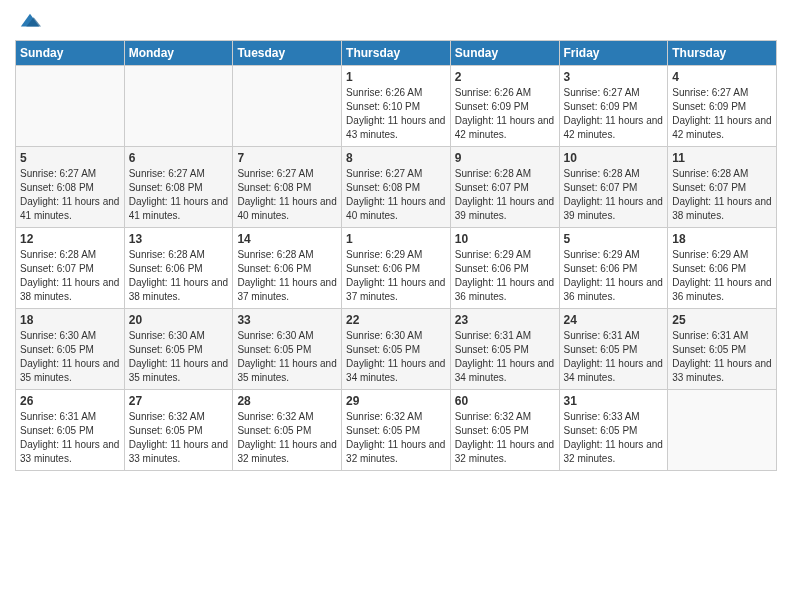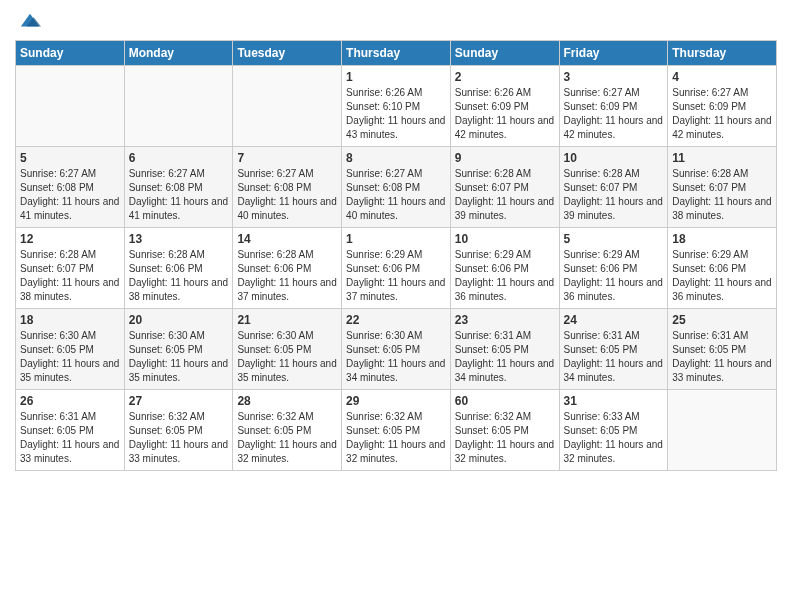--- a/index.html
+++ b/index.html
@@ -219,21 +219,21 @@
         <tr>
           <td>
             <div class="day-number">18</div>
             <div class="day-info">Sunrise: 6:30 AM<br>Sunset: 6:05 PM<br>Daylight: 11 hours and 35 minutes.</div>
           </td>
           <td>
             <div class="day-number">20</div>
             <div class="day-info">Sunrise: 6:30 AM<br>Sunset: 6:05 PM<br>Daylight: 11 hours and 35 minutes.</div>
           </td>
           <td>
-            <div class="day-number">21</div>
+            <div class="day-number">33</div>
             <div class="day-info">Sunrise: 6:30 AM<br>Sunset: 6:05 PM<br>Daylight: 11 hours and 35 minutes.</div>
           </td>
           <td>
             <div class="day-number">22</div>
             <div class="day-info">Sunrise: 6:30 AM<br>Sunset: 6:05 PM<br>Daylight: 11 hours and 34 minutes.</div>
           </td>
           <td>
             <div class="day-number">23</div>
             <div class="day-info">Sunrise: 6:31 AM<br>Sunset: 6:05 PM<br>Daylight: 11 hours and 34 minutes.</div>
           </td>

